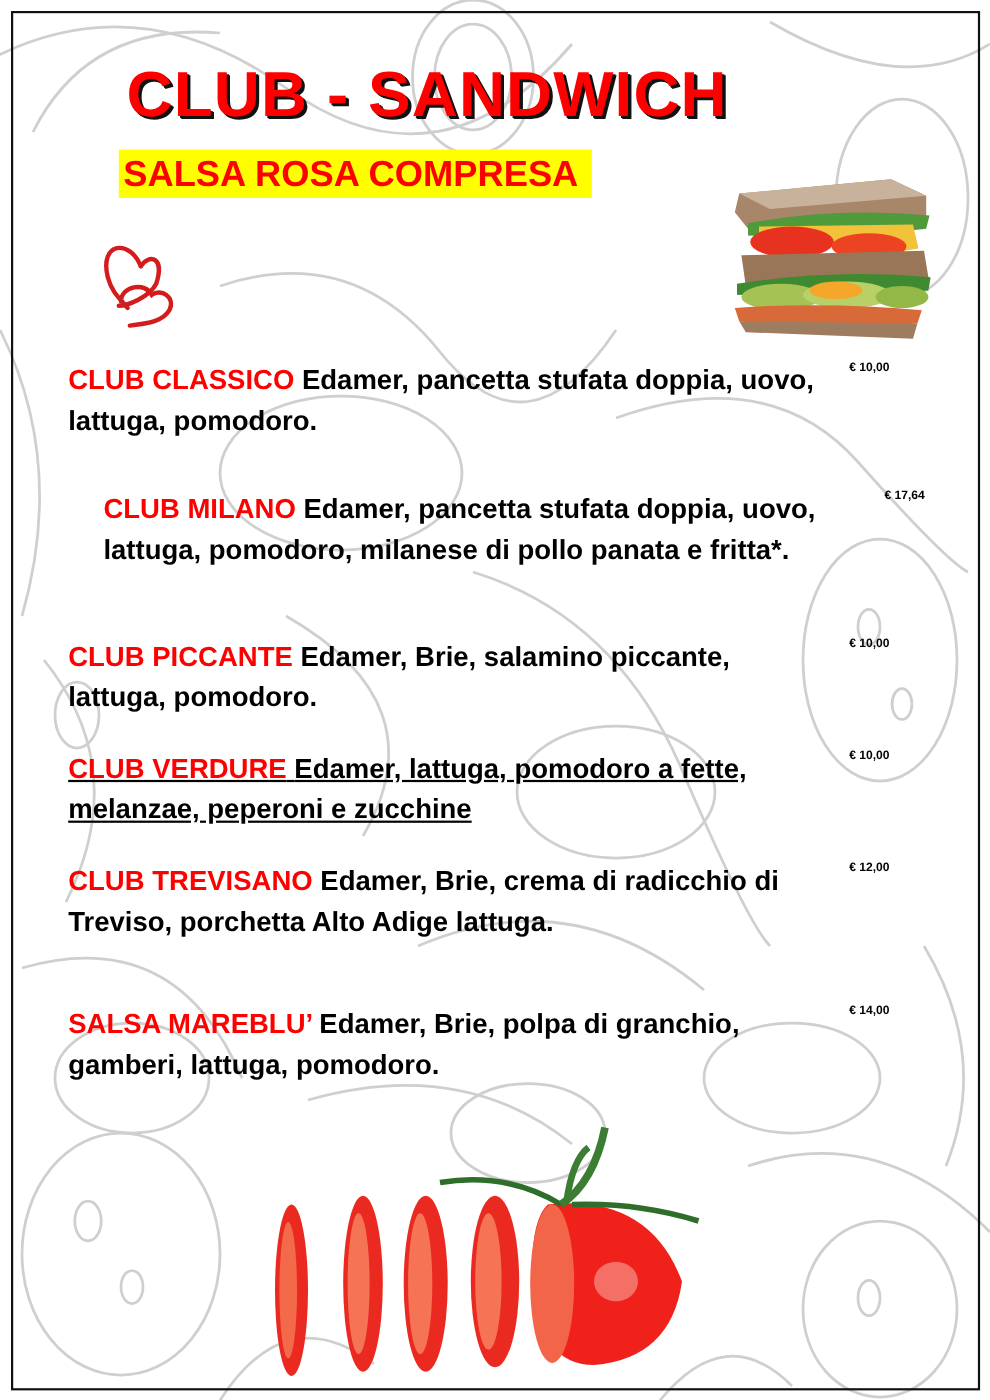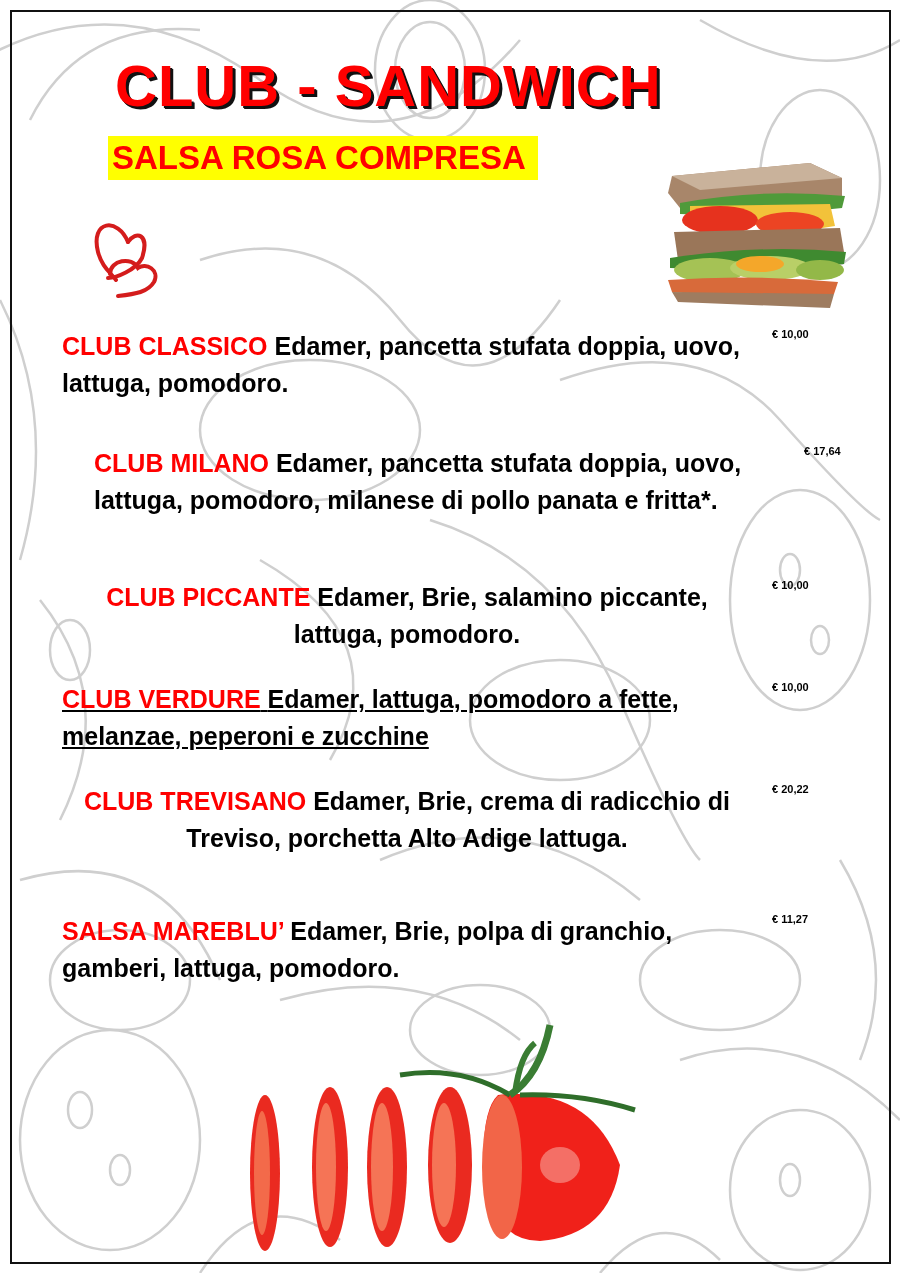--- a/index.html
+++ b/index.html
@@ -112,35 +112,35 @@
 
 <div class="menu">
   <div class="item" style="top:0px;">
     <div class="desc"><span class="name">CLUB CLASSICO</span><span> Edamer, pancetta stufata doppia, uovo, lattuga, pomodoro.</span></div>
     <div class="price">€ 10,00</div>
   </div>
   <div class="item" style="top:117px;margin-left:32px;">
     <div class="desc"><span class="name">CLUB MILANO</span> <span>Edamer, pancetta stufata doppia, uovo, lattuga, pomodoro, milanese di pollo panata e fritta*.</span></div>
     <div class="price">€ 17,64</div>
   </div>
-  <div class="item" style="top:251px;text-align:center;">
+  <div class="item" style="top:251px;">
     <div class="desc"><span class="name">CLUB PICCANTE</span> <span>Edamer, Brie, salamino piccante, lattuga,  pomodoro.</span></div>
     <div class="price">€ 10,00</div>
   </div>
   <div class="item" style="top:353px;text-decoration:underline;">
     <div class="desc"><span class="name">CLUB VERDURE</span> <span>Edamer, lattuga, pomodoro a fette, melanzae, peperoni e zucchine</span></div>
     <div class="price">€ 10,00</div>
   </div>
-  <div class="item" style="top:455px;text-align:center;">
+  <div class="item" style="top:455px;">
     <div class="desc"><span class="name">CLUB TREVISANO</span> <span>Edamer, Brie, crema di radicchio di Treviso, porchetta Alto Adige lattuga.</span></div>
-    <div class="price">€ 20,22</div>
+    <div class="price">€ 12,00</div>
   </div>
   <div class="item" style="top:585px;">
     <div class="desc"><span class="name">SALSA MAREBLU’</span> <span>Edamer, Brie, polpa di granchio, gamberi,  lattuga,  pomodoro.</span></div>
-    <div class="price">€ 11,27</div>
+    <div class="price">€ 14,00</div>
   </div>
 </div>
 
 <svg class="tomato-img" viewBox="0 0 400 240">
   <g>
     <ellipse cx="25" cy="158" rx="15" ry="78" fill="#ea2a20"></ellipse>
     <ellipse cx="22" cy="158" rx="8" ry="62" fill="#f36a4a"></ellipse>
     <ellipse cx="90" cy="152" rx="18" ry="80" fill="#ea2a20"></ellipse>
     <ellipse cx="86" cy="152" rx="10" ry="64" fill="#f57456"></ellipse>
     <ellipse cx="147" cy="152" rx="20" ry="80" fill="#ea2a20"></ellipse>

